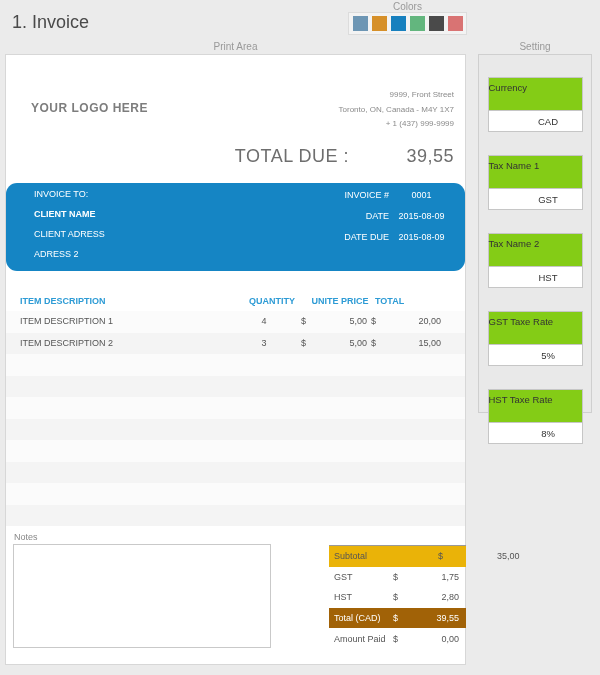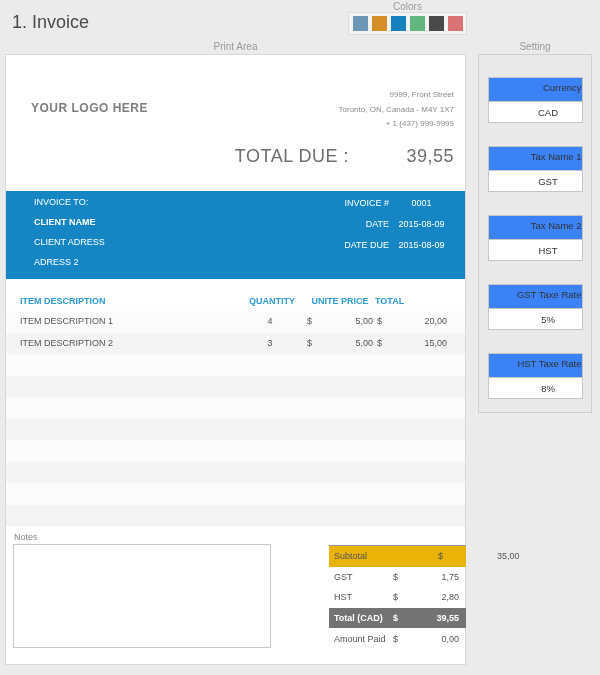--- a/index.html
+++ b/index.html
@@ -52,22 +52,22 @@
   }
   .total-due-row{
     position:absolute;right:11px;top:91px;
     display:flex;align-items:baseline;
     font-size:18px;color:#6e6e6e;letter-spacing:.5px;
   }
   .total-due-value{min-width:105px;text-align:right;}
 
   
   .blue-band{
-    position:absolute;left:0;top:136px;width:100%;height:88px;
-    background:#1585c4;color:#fff;font-size:9px;
+    position:absolute;left:0;top:128px;width:100%;height:88px;
+    background:#1585c4;color:#fff;font-size:9px;border-radius:11px;
   }
   .band-left{position:absolute;left:28px;top:1px;line-height:20px;}
   .band-left .client-name{font-weight:bold;}
   .band-right{
     position:absolute;right:11px;top:2px;
     display:grid;grid-template-columns:auto 65px;grid-auto-rows:20.7px;
     align-items:center;
   }
   .band-right .m-label{text-align:right;}
   .band-right .m-value{text-align:center;}
@@ -81,21 +81,21 @@
   }
   .items-head .h-desc{padding-left:14px;}
   .items-head .h-qty{text-align:center;}
   .items-head .h-unit{grid-column:3 / span 2;text-align:center;}
   .items-head .h-total{grid-column:5 / span 2;text-align:left;}
 
   .items-rows{position:absolute;left:0;top:256px;width:100%;}
   .item-row{
     height:21.5px;line-height:21.5px;
     display:grid;grid-template-columns:1fr 66px 26px 44px 24px 50px;
-    box-sizing:border-box;padding-right:18px;
+    box-sizing:border-box;padding-right:24px;
     font-size:9px;color:#555;
   }
   .item-row:nth-child(even){background:#f4f4f4;}
   .item-row:nth-child(odd){background:#fbfbfb;}
   .c-desc{padding-left:14px;overflow:hidden;white-space:nowrap;}
   .c-qty{text-align:center;}
   .c-cur{text-align:left;padding-left:4px;}
   .c-val{text-align:right;}
 
   
@@ -115,32 +115,32 @@
     border-top:1px solid #999;
     font-size:9px;color:#555;
   }
   .srow{
     display:grid;grid-template-columns:64px 14px 1fr;
     height:20.6px;align-items:center;box-sizing:border-box;
   }
   .srow .s-label{padding-left:5px;white-space:nowrap;}
   .srow .s-val{text-align:right;padding-right:7px;}
   .srow.subtotal{background:#eab308;gap:45px;}
-  .srow.total{background:#737373;color:#fff;font-weight:bold;}
+  .srow.total{background:#a16207;color:#fff;font-weight:normal;}
 
   
   .setting-panel{
     position:absolute;left:478px;top:54px;width:114px;height:359px;
     background:#e9e9e9;border:1px solid #cfcfcf;box-sizing:border-box;
   }
   .field-group{width:95px;margin:23px auto 0 auto;}
   .field-group:first-of-type{margin-top:22px;}
   .field-head{
-    height:25px;line-height:20px;text-align:right;
-    background:#3b82f6;border:1px solid #c6c6c6;box-sizing:border-box;
+    height:34px;line-height:20px;text-align:left;
+    background:#84cc16;border:1px solid #c6c6c6;box-sizing:border-box;
     font-size:9.5px;color:#333;
   }
   .field-value{
     height:21px;line-height:21px;text-align:center;
     background:#fff;border:1px solid #c6c6c6;border-top:none;box-sizing:border-box;
     font-size:9.5px;color:#333;padding-left:26px;
   }
 </style>
 </head>
 <body>

